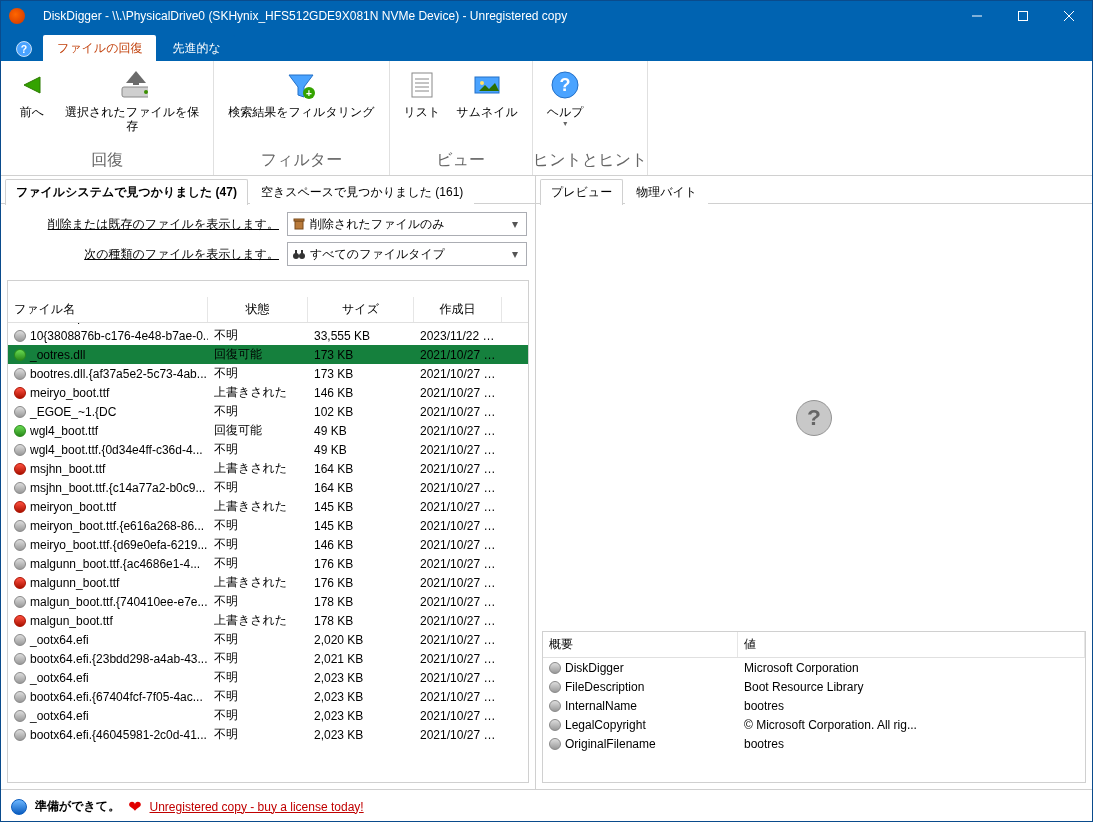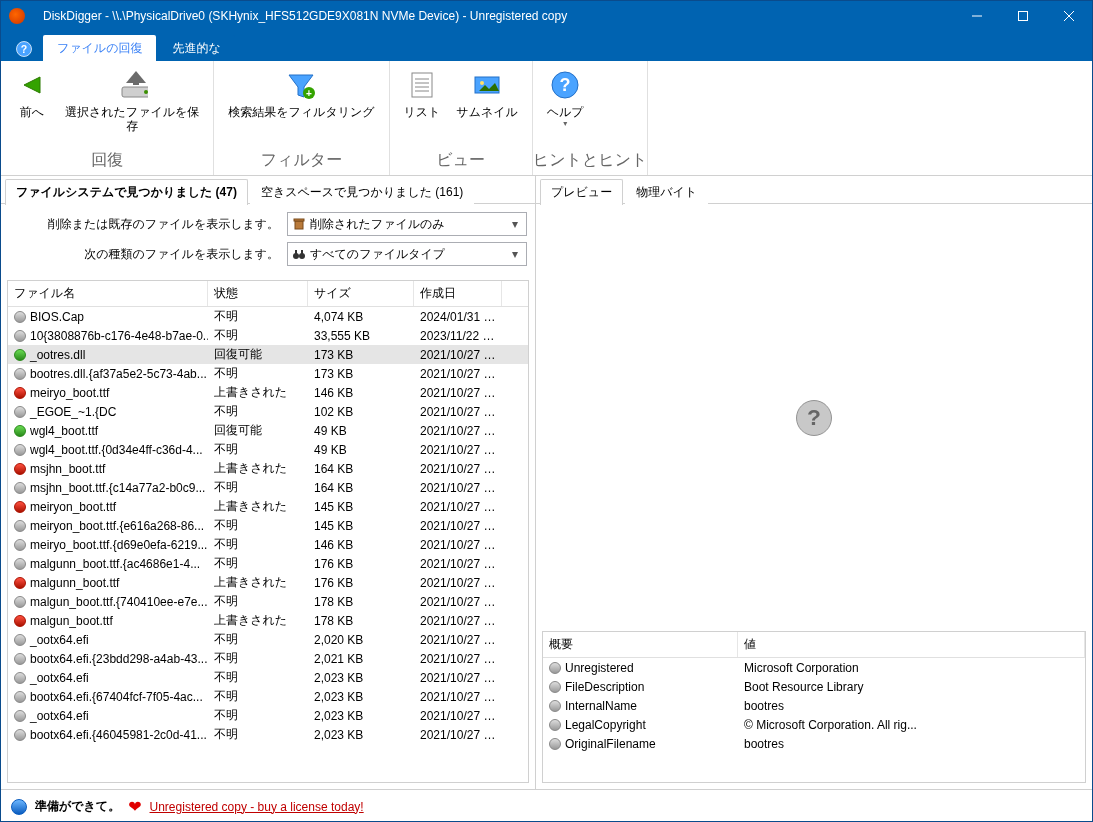--- a/index.html
+++ b/index.html
@@ -9,21 +9,21 @@
 .titlebar { background: #0063b1; color: #fff; height: 30px; display: flex; align-items: center; padding: 0 0 0 8px; gap: 12px; }
 .titlebar .app-icon { width: 16px; height: 16px; background: radial-gradient(circle at 40% 40%, #ff6600, #cc3300); border-radius: 50%; margin-right: 6px; }
 .titlebar .title { flex: 1; font-size: 12px; }
 .titlebar .win-btns { display: flex; }
 .titlebar .win-btn { width: 46px; height: 30px; display: flex; align-items: center; justify-content: center; color: #fff; }
 
 
 .toptabs { background: #0063b1; height: 30px; display: flex; align-items: flex-end; padding-left: 8px; }
 .toptabs .qicon { width: 30px; height: 24px; background: #0063b1; display: flex; align-items: center; justify-content: center; margin-right: 4px; }
 .toptabs .qicon svg { width: 18px; height: 18px; }
-.toptabs .tab { background: #fff; color: #3b82f6; padding: 4px 14px; border-radius: 2px 2px 0 0; margin-right: 2px; font-size: 12px; height: 26px; display: flex; align-items: center; }
+.toptabs .tab { background: #fff; color: #c2410c; padding: 4px 14px; border-radius: 2px 2px 0 0; margin-right: 2px; font-size: 12px; height: 26px; display: flex; align-items: center; }
 .toptabs .tab.inactive { background: #0063b1; color: #fff; }
 
 
 .ribbon { background: #fff; border-bottom: 1px solid #d0d0d0; height: 115px; display: flex; }
 .ribbon-group { display: flex; flex-direction: column; border-right: 1px solid #e0e0e0; }
 .ribbon-group-body { flex: 1; display: flex; align-items: flex-start; padding: 4px 6px; }
 .ribbon-group-label { text-align: center; font-size: 16px; color: #666; padding: 2px 0 4px; }
 .ribbon-btn { display: flex; flex-direction: column; align-items: center; justify-content: flex-start; padding: 4px 8px; min-width: 50px; text-align: center; font-size: 12px; cursor: default; }
 .ribbon-btn .ric { width: 32px; height: 32px; display: flex; align-items: center; justify-content: center; margin-bottom: 4px; }
 .ribbon-btn .lbl { line-height: 1.2; }
@@ -34,32 +34,32 @@
 .right-pane { flex: 1; display: flex; flex-direction: column; }
 
 
 .innertabs { height: 28px; display: flex; align-items: center; border-bottom: 1px solid #d0d0d0; padding: 2px 4px 0; gap: 2px; }
 .innertab { padding: 4px 10px; border: 1px solid transparent; border-bottom: none; font-size: 12px; background: #fff; position: relative; top: 1px; }
 .innertab.active { border-color: #d0d0d0; background: #fff; border-radius: 2px 2px 0 0; }
 
 
 .filters { padding: 8px 8px; }
 .filter-row { display: flex; align-items: center; margin-bottom: 6px; }
-.filter-row .flabel { width: 278px; text-align: right; padding-right: 8px; font-size: 12px; }
+.filter-row .flabel { width: 278px; text-align: right; padding-right: 8px; font-size: 12px; text-decoration: underline; }
 .filter-row .selwrap { flex: 1; position: relative; display:flex; align-items:center; border:1px solid #abadb3; height:24px; background:#fff; padding:0 4px; }
 .filter-row .selwrap .sic { width:14px; height:14px; margin-right:4px; }
 .filter-row .selwrap .stxt { flex:1; font-size:12px; }
 .filter-row .selwrap .sarr { width:10px; color:#555; }
 
 
 .filetable { flex: 1; overflow: auto; border: 1px solid #d0d0d0; margin: 0 6px 6px; }
-.ft-header { display: flex; background: #fff; border-bottom: 1px solid #e0e0e0; position: sticky; top:0; }
+.ft-header { display: flex; background: #fff; border-bottom: 1px solid #e0e0e0; position: sticky; top:16px;text-align:center; }
 .ft-header .col { padding: 4px 6px; font-size: 12px; border-right: 1px solid #e6e6e6; }
 .ft-row { display: flex; align-items: center; height: 19px; padding: 0 0; font-size: 12px; }
-.ft-row.selected { background: #e5e5e5; }
+.ft-row.selected { background: #15803d; }
 .ft-row .col { padding: 0 6px; white-space: nowrap; overflow: hidden; text-overflow: ellipsis; }
 .col-name { width: 200px; display:flex; align-items:center; gap:4px; }
 .col-status { width: 100px; }
 .col-size { width: 106px; }
 .col-date { width: 88px; }
 .dot { width: 12px; height: 12px; border-radius: 50%; display: inline-block; flex-shrink:0; }
 .dot.gray { background: linear-gradient(#ddd,#999); border:1px solid #888; }
 .dot.green { background: linear-gradient(#69db52,#2a8a1b); border:1px solid #2a8a1b; }
 .dot.red { background: linear-gradient(#ff5040,#aa1100); border:1px solid #aa1100; }
 
@@ -469,21 +469,21 @@
     </div>
     <div class="meta-wrap">
       <div class="meta-header">
         <div class="mcol mcol-k">概要</div>
         <div class="mcol mcol-v">値</div>
       </div>
       <div id="meta-rows">
           <div class="meta-row">
             <div class="mcol mcol-k">
               <span class="dot gray"></span>
-              <span>Unregistered</span>
+              <span>DiskDigger</span>
             </div>
             <div class="mcol mcol-v">Microsoft Corporation</div>
           </div>
           <div class="meta-row">
             <div class="mcol mcol-k">
               <span class="dot gray"></span>
               <span>FileDescription</span>
             </div>
             <div class="mcol mcol-v">Boot Resource Library</div>
           </div>

